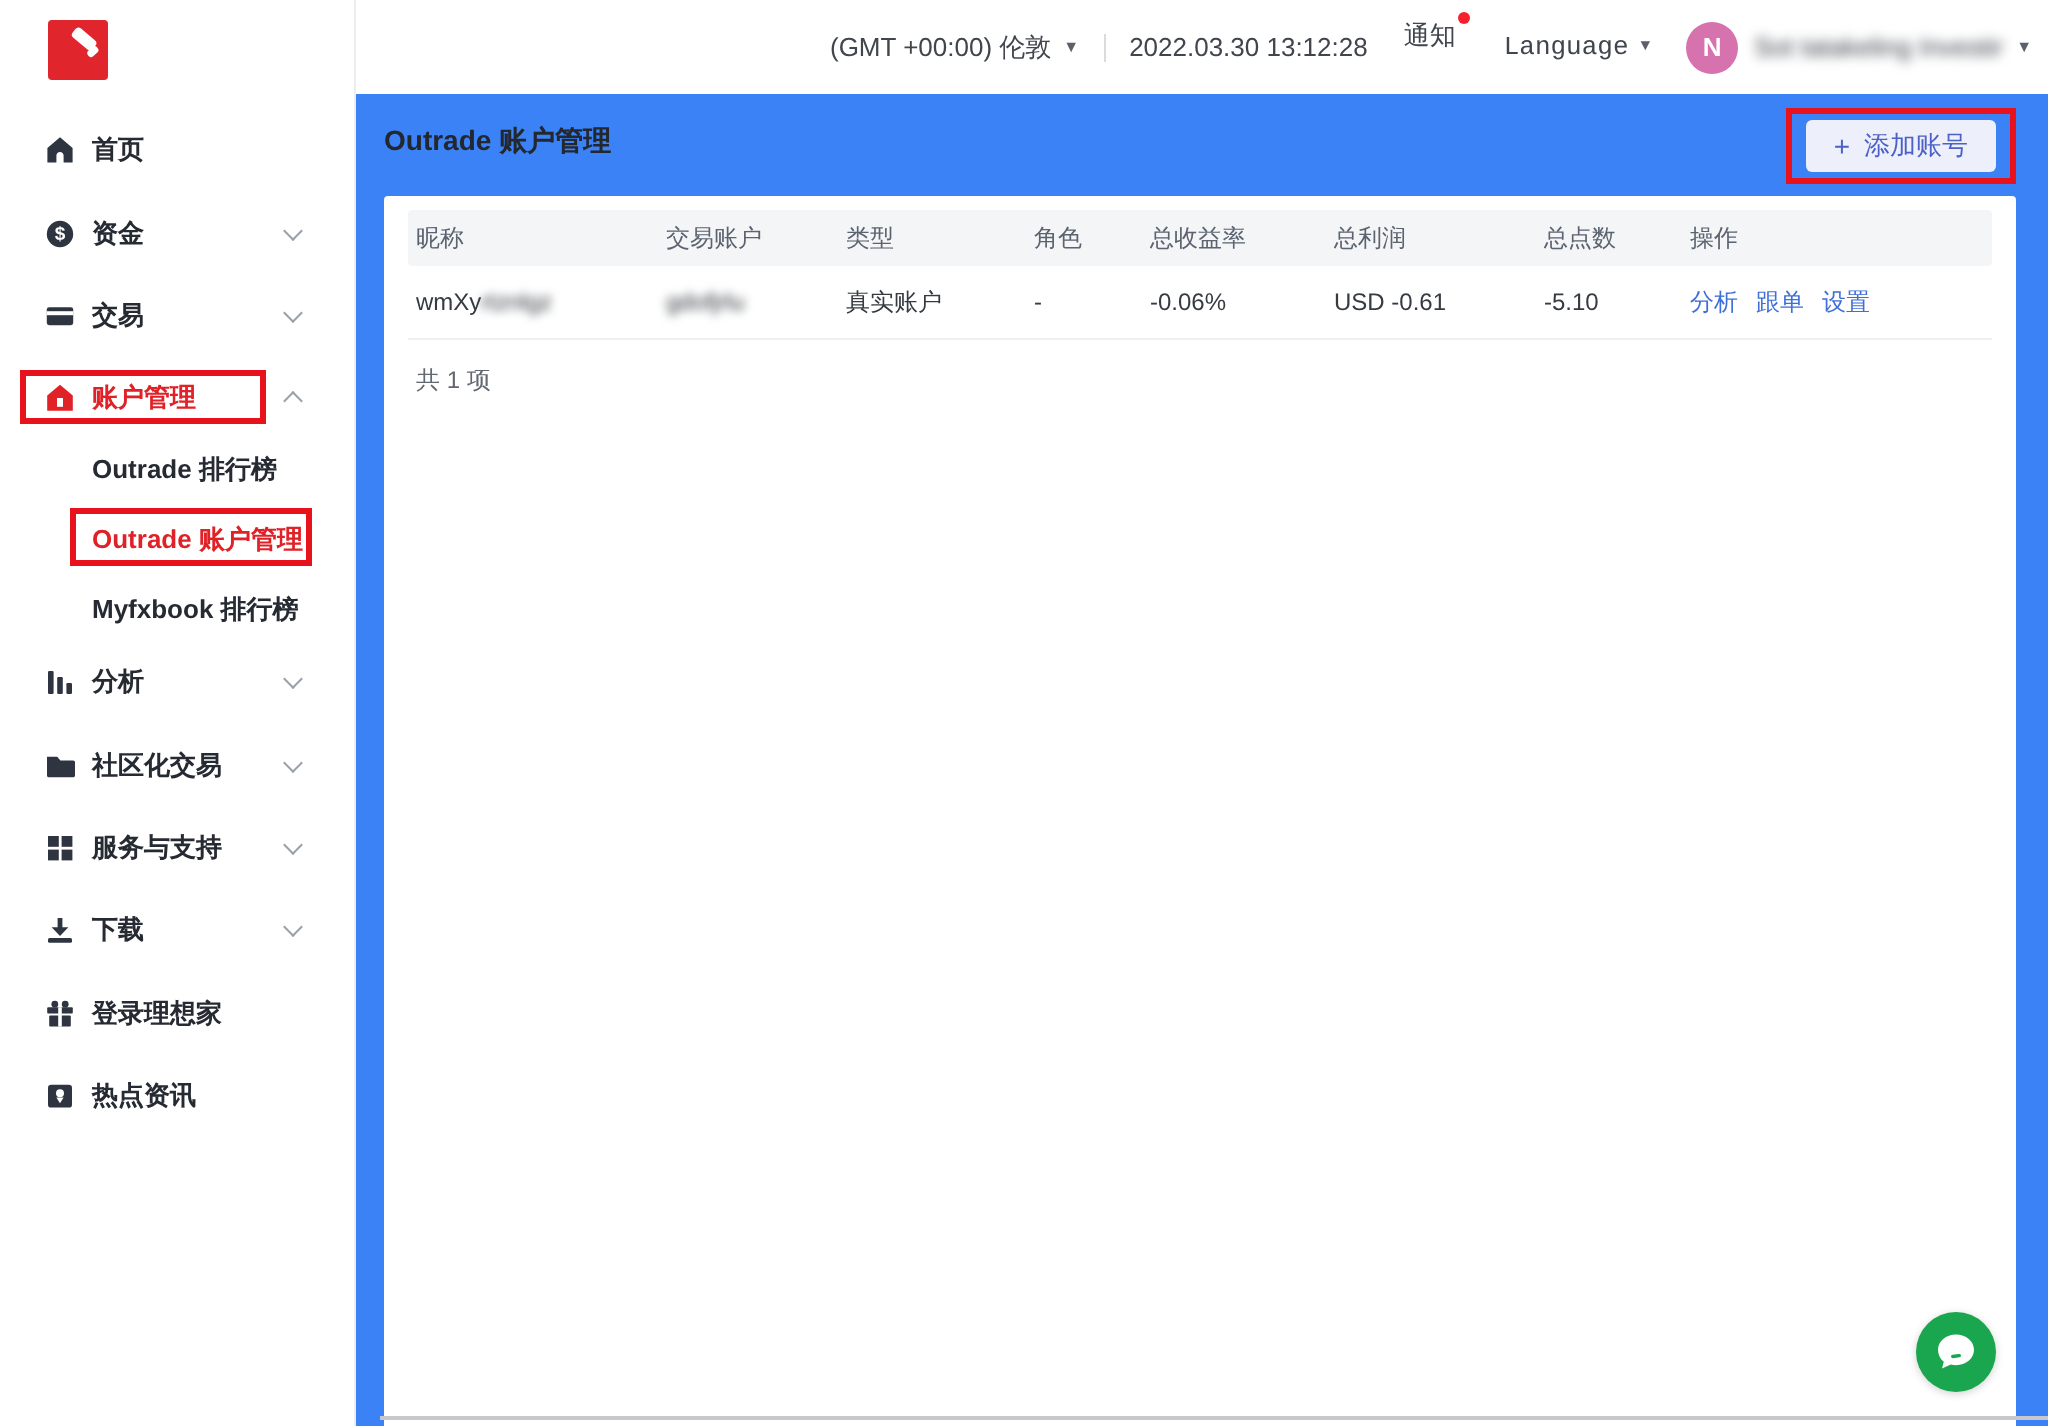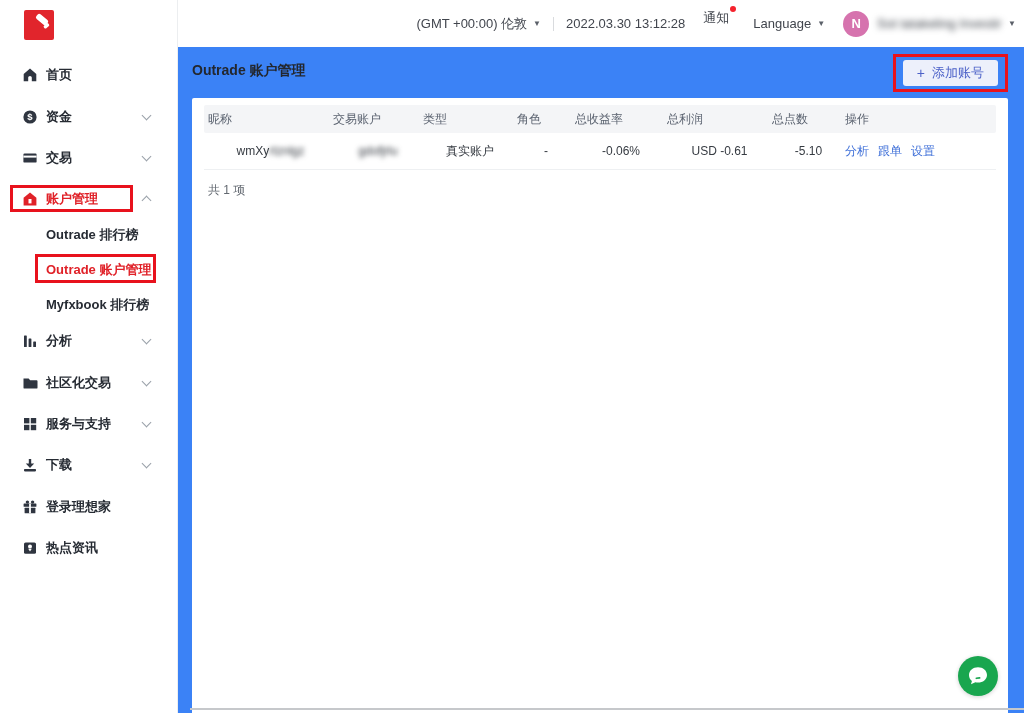--- a/index.html
+++ b/index.html
@@ -24,36 +24,36 @@
 
   
   .main { position:absolute; left:178px; top:0; width:846px; height:713px; background:#3b82f6; }
 
   .topbar { position:absolute; left:0; top:0; width:846px; height:47px; background:#fff; display:flex; align-items:center; justify-content:flex-end; padding-right:8px; font-size:13px; color:#41454d; }
   .topbar .seg { display:flex; align-items:center; white-space:nowrap; }
   .caret { font-size:8px; color:#5b6069; margin-left:6px; }
   .vdiv { width:1px; height:14px; background:#d9dbde; margin:0 12px; }
   .notice { position:relative; margin:0 0 12px 18px; cursor:pointer; }
   .notice .dot { position:absolute; right:-7px; top:-3px; width:6px; height:6px; border-radius:50%; background:#f5222d; }
-  .lang { margin-left:24px; cursor:pointer; }
+  .lang { margin-left:24px; cursor:pointer;font-family:Liberation Mono, monospace; }
   .avatar { width:26px; height:26px; border-radius:50%; background:#d673ae; color:#fff; font-size:13px; font-weight:700; display:flex; align-items:center; justify-content:center; margin-left:18px; }
   .uname { margin-left:8px; filter:blur(3px); color:#3a3f47; max-width:125px; overflow:hidden; }
 
   .page-header { position:absolute; left:0; top:47px; width:846px; height:48px; display:flex; align-items:center; justify-content:space-between; padding:0 16px 0 14px; }
   .page-title { font-size:14px; font-weight:700; color:#23272e; }
   .anno-btn { border:3px solid #e8121d; padding:3px 7px; background:transparent; margin-top:4px; }
   .add-btn { background:#edf0fb; border:none; border-radius:3px; height:26px; padding:0 14px; font-size:13px; color:#4c61c8; display:flex; align-items:center; gap:7px; cursor:pointer; font-family:inherit; }
   .add-btn .plus { font-size:14px; line-height:1; }
 
   .card { position:absolute; left:14px; top:98px; width:816px; height:644px; background:#fff; border-radius:2px; }
   .table { margin:7px 12px 0 12px; }
   .tr { display:grid; grid-template-columns:125px 90px 94px 58px 92px 105px 73px 1fr; padding-left:4px; align-items:center; }
   .thead { background:#f4f5f7; border-radius:2px; height:28px; }
   .thead .th { font-size:12px; color:#5b6370; }
-  .tbody-row { height:37px; border-bottom:1px solid #eef0f2;text-align:center; }
+  .tbody-row { height:37px; border-bottom:1px solid #eef0f2; }
   .td { font-size:12px; color:#363b42; white-space:nowrap; }
   .blur { filter:blur(2.5px); }
   .actions { display:flex; gap:9px; }
   .action-link { color:#3e6fd8; cursor:pointer; }
   .summary { margin:12px 16px; font-size:12px; color:#626870; }
 
   .chat-btn { position:absolute; left:780px; top:656px; width:40px; height:40px; border-radius:50%; background:#19a64f; display:flex; align-items:center; justify-content:center; cursor:pointer; box-shadow:0 1px 4px rgba(0,0,0,.18); }
 
   .hscroll { position:absolute; left:12px; bottom:3px; width:834px; height:2px; background:#c6c8cb; }
 </style>

